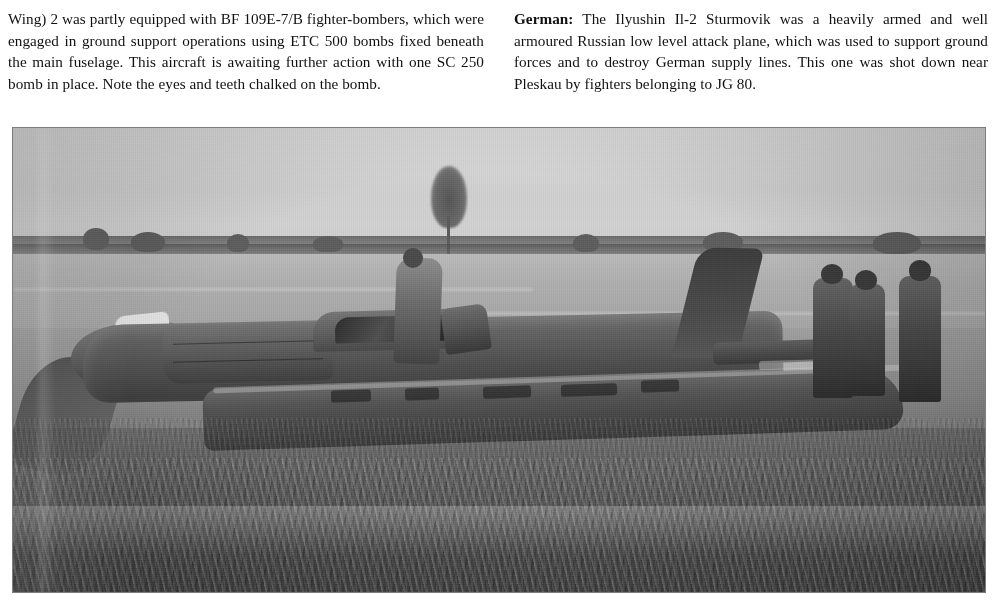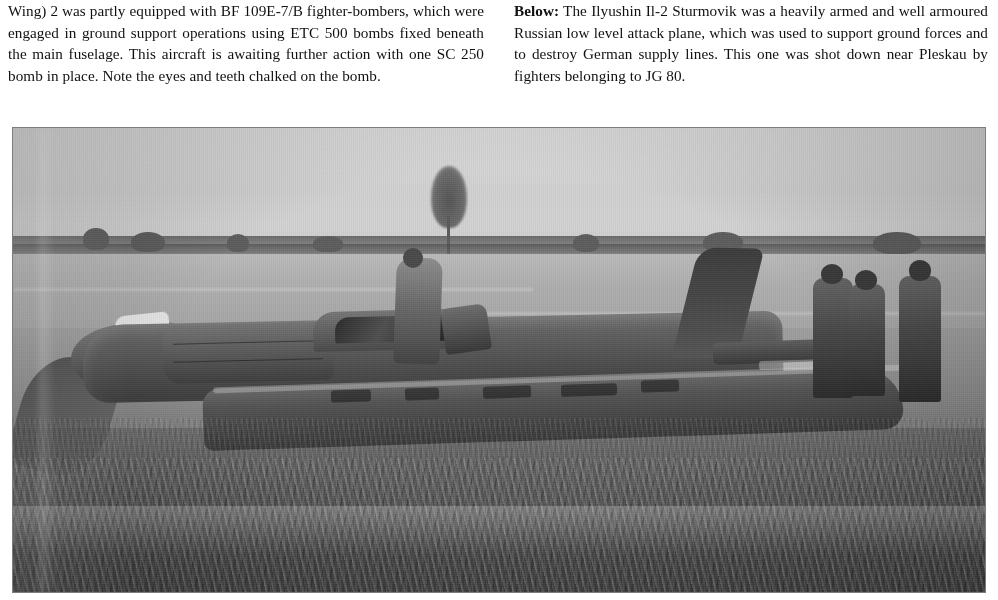--- a/index.html
+++ b/index.html
@@ -20,21 +20,21 @@
     height: 600px;
     background: #ffffff;
   }
   .columns {
     position: absolute;
     left: 0;
     top: 0;
     width: 998px;
     display: flex;
     gap: 30px;
-    padding: 0 8px;
+    padding: 8px 8px;
     box-sizing: border-box;
     align-items: flex-end;
   }
   .col {
     width: 480px;
     box-sizing: border-box;
   }
   .col.left { width: 476px; }
   .col.right { width: 474px; }
   .caption {
@@ -343,21 +343,21 @@
 
 <div class="page">
 
   <div class="clip-top"></div>
 
   <div class="columns">
     <div class="col left">
       <p class="caption">Wing) 2 was partly equipped with BF 109E-7/B fighter-bombers, which were engaged in ground support operations using ETC 500 bombs fixed beneath the main fuselage. This aircraft is awaiting further action with one SC 250 bomb in place. Note the eyes and teeth chalked on the bomb.</p>
     </div>
     <div class="col right">
-      <p class="caption"><span class="lead">Below:</span><span> The Ilyushin Il-2 Sturmovik was a heavily armed and well armoured Russian low level attack plane, which was used to support ground forces and to destroy German supply lines. This one was shot down near Pleskau by fighters belonging to JG 80.</span></p>
+      <p class="caption"><span class="lead">German:</span><span> The Ilyushin Il-2 Sturmovik was a heavily armed and well armoured Russian low level attack plane, which was used to support ground forces and to destroy German supply lines. This one was shot down near Pleskau by fighters belonging to JG 80.</span></p>
     </div>
   </div>
 
   <div class="photo-wrap">
     <div class="photo">
 
       <div class="sky"></div>
       <div class="sky-haze"></div>
 
       <div class="lone-tree-crown"></div>

